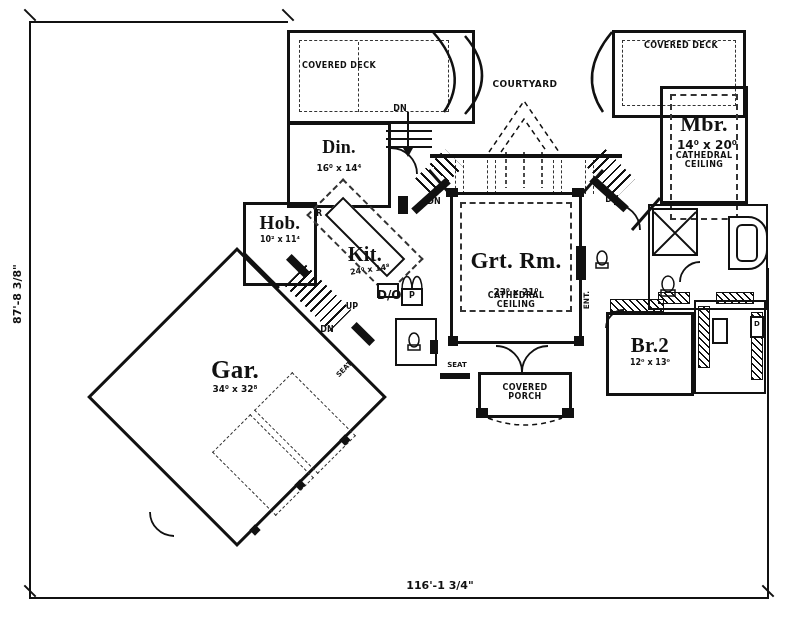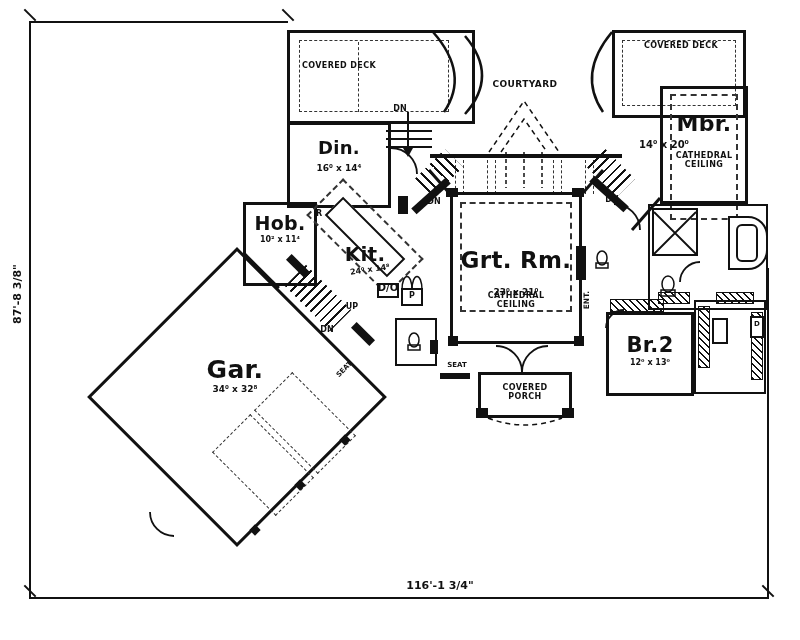--- a/index.html
+++ b/index.html
@@ -5,21 +5,21 @@
   html,body{margin:0;padding:0;background:#fff;}
   .canvas{position:relative;width:800px;height:640px;background:#fff;overflow:hidden;
           font-family:"DejaVu Sans","Liberation Sans",sans-serif;color:#111;}
   .abs{position:absolute;box-sizing:border-box;}
   .room{position:absolute;box-sizing:border-box;border:3px solid #111;background:transparent;z-index:2;}
   .thin{border-width:2px;}
   .dashedbox{position:absolute;box-sizing:border-box;border:1.5px dashed #333;z-index:2;}
   .line{position:absolute;background:#111;z-index:3;}
   .blk{position:absolute;background:#111;z-index:4;}
   .lbl{position:absolute;color:#111;text-align:center;line-height:1.1;z-index:6;}
-  .rname{font-weight:bold;letter-spacing:.3px;}
+  .rname{font-weight:bold;letter-spacing:.3px;font-family:Liberation Serif, serif;}
   .rsize{font-size:9px;font-weight:bold;}
   .note{font-size:8px;font-weight:bold;letter-spacing:.4px;}
   .tiny{font-size:8px;font-weight:bold;}
   .stairs{position:absolute;z-index:3;background:repeating-linear-gradient(to bottom,#111 0 2px,transparent 2px 8px);}
   .stairsd{position:absolute;z-index:3;background:repeating-linear-gradient(90deg,#111 0 2px,transparent 2px 7px);}
   .hatch{position:absolute;z-index:3;background:repeating-linear-gradient(45deg,#111 0 1.5px,transparent 1.5px 5px);border:1px solid #111;}
   .dashv{position:absolute;border-left:1.5px dashed #333;width:0;z-index:2;}
   svg.overlay{position:absolute;left:0;top:0;z-index:5;pointer-events:none;}
   .tick{position:absolute;width:16px;height:2px;background:#111;transform:rotate(45deg);z-index:3;}
 </style>
@@ -64,21 +64,21 @@
   <div class="room" style="left:243px;top:202px;width:74px;height:84px;"></div>
   <div class="lbl rname" style="left:247px;top:213px;width:66px;font-size:19px;">Hob.</div>
   <div class="lbl rsize" style="left:247px;top:236px;width:66px;font-size:8px;">10² x 11⁴</div>
   <div class="lbl tiny" style="left:313px;top:210px;width:12px;">R</div>
 
   <div class="dashedbox" style="left:308px;top:211px;width:114px;height:52px;transform:rotate(45deg);border-width:2px;"></div>
   <div class="abs" style="left:321px;top:224px;width:88px;height:26px;border:2px solid #111;transform:rotate(45deg);z-index:3;background:#fff;"></div>
   <div class="lbl rname" style="left:330px;top:243px;width:70px;font-size:20px;">Kit.</div>
   <div class="lbl rsize" style="left:338px;top:266px;width:64px;font-size:8px;transform:rotate(-8deg);">24⁰ x 14⁸</div>
   <div class="abs" style="left:377px;top:283px;width:22px;height:15px;border:2px solid #111;z-index:4;background:#fff;"></div>
-  <div class="lbl" style="left:377px;top:282px;width:22px;font-size:10px;font-weight:bold;">D/O</div>
+  <div class="lbl" style="left:377px;top:289px;width:22px;font-size:12px;font-weight:bold;">D/O</div>
   <div class="abs" style="left:401px;top:288px;width:22px;height:18px;border:2px solid #111;z-index:3;background:#fff;"></div>
   <div class="lbl tiny" style="left:401px;top:292px;width:22px;">P</div>
 
   <div class="stairsd" style="left:286px;top:283px;width:64px;height:30px;transform:rotate(45deg);"></div>
   <div class="blk" style="left:285px;top:262px;width:26px;height:8px;transform:rotate(45deg);"></div>
   <div class="blk" style="left:350px;top:330px;width:26px;height:8px;transform:rotate(45deg);"></div>
   <div class="lbl tiny" style="left:341px;top:303px;width:22px;">UP</div>
   <div class="lbl tiny" style="left:316px;top:326px;width:22px;">DN</div>
   <div class="lbl" style="left:327px;top:366px;width:36px;font-size:7px;font-weight:bold;transform:rotate(-45deg);">SEAT</div>
 
@@ -113,21 +113,21 @@
 
   <div class="lbl" style="left:568px;top:296px;width:38px;font-size:7.5px;font-weight:bold;transform:rotate(-90deg);">ENT.</div>
 
   <div class="room" style="left:612px;top:30px;width:134px;height:88px;"></div>
   <div class="dashedbox" style="left:622px;top:40px;width:114px;height:66px;border-width:1.5px;"></div>
   <div class="lbl note" style="left:642px;top:42px;width:78px;">COVERED DECK</div>
 
   <div class="room" style="left:660px;top:86px;width:88px;height:118px;"></div>
   <div class="dashedbox" style="left:670px;top:94px;width:68px;height:126px;border-width:2px;"></div>
   <div class="lbl rname" style="left:662px;top:112px;width:84px;font-size:22px;">Mbr.</div>
-  <div class="lbl rsize" style="left:622px;top:139px;width:84px;font-size:10px;">14⁰ x 20⁰</div>
+  <div class="lbl rsize" style="left:665px;top:139px;width:84px;font-size:12px;">14⁰ x 20⁰</div>
   <div class="lbl note" style="left:668px;top:152px;width:72px;">CATHEDRAL CEILING</div>
 
   <div class="room thin" style="left:648px;top:204px;width:120px;height:106px;border-width:2.5px;"></div>
   <div class="abs" style="left:652px;top:208px;width:46px;height:48px;border:2.5px solid #111;z-index:3;"></div>
   <div class="abs" style="left:728px;top:216px;width:40px;height:54px;border:2.5px solid #111;border-radius:0 20px 20px 0;z-index:3;background:#fff;"></div>
   <div class="abs" style="left:736px;top:224px;width:22px;height:38px;border:2px solid #111;border-radius:6px;z-index:4;"></div>
   <div class="hatch" style="left:658px;top:292px;width:30px;height:10px;"></div>
   <div class="hatch" style="left:716px;top:292px;width:36px;height:10px;"></div>
 
   <div class="room thin" style="left:694px;top:300px;width:72px;height:94px;border-width:2.5px;"></div>

